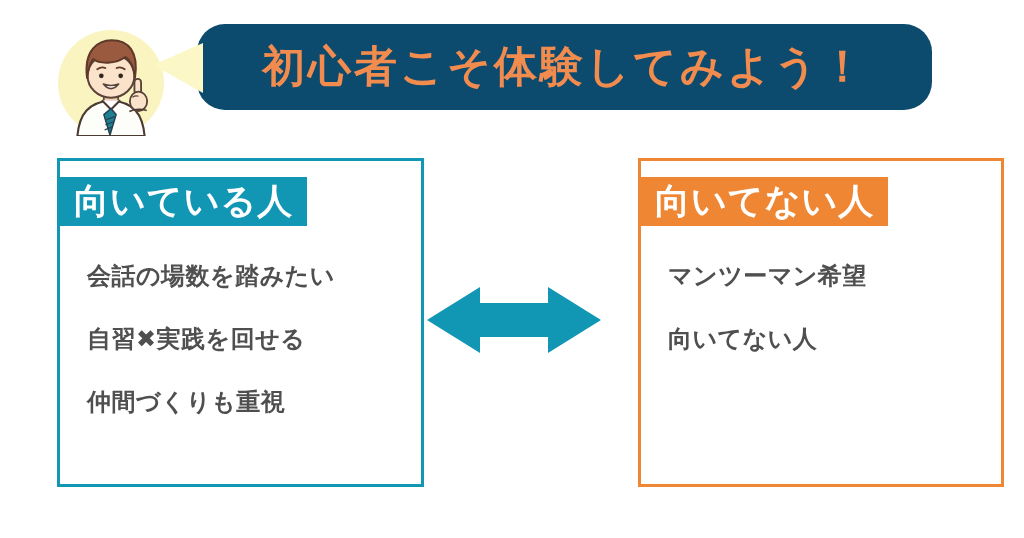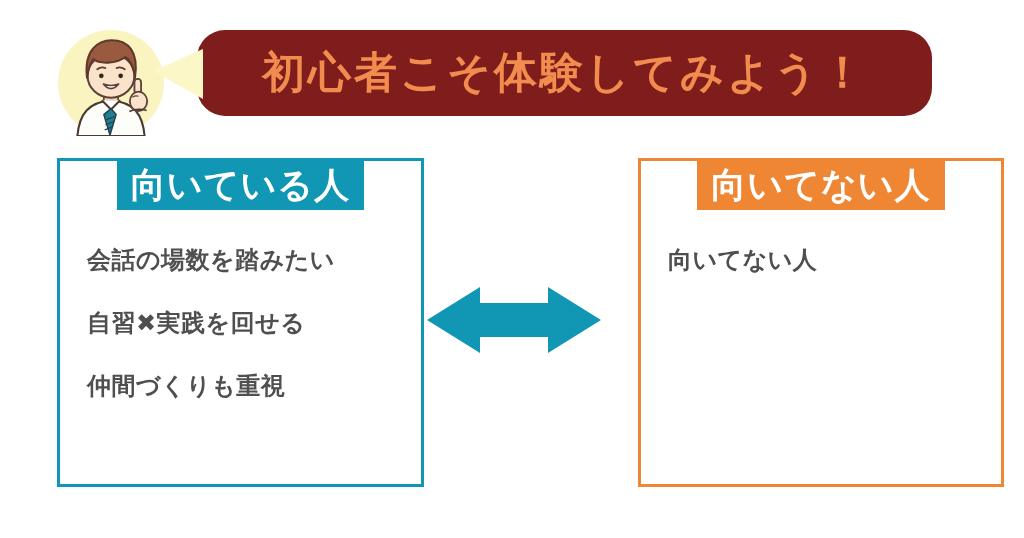--- a/index.html
+++ b/index.html
@@ -13,23 +13,23 @@
     width: 1024px; height: 538px;
     background: #ffffff;
   }
 
   
   .avatar {
     position: absolute; left: 58px; top: 30px;
     width: 106px; height: 106px;
   }
   .bubble {
-    position: absolute; left: 197px; top: 30px;
+    position: absolute; left: 197px; top: 24px;
     width: 735px; height: 86px;
-    background: #7f1d1d;
+    background: #0c4a6e;
     border-radius: 28px;
     display: flex; align-items: center; justify-content: center;
   }
   .bubble-tail {
     position: absolute; left: -44px; top: 19px;
     width: 0; height: 0;
     border-right: 50px solid #FBF7C6;
     border-top: 22px solid transparent;
     border-bottom: 28px solid transparent;
   }
@@ -42,21 +42,21 @@
   }
 
   
   .box {
     position: absolute; top: 158px; height: 329px;
     background: #ffffff;
   }
   .box.left  { left: 57px;  width: 367px; border: 3px solid #1196B4; }
   .box.right { left: 638px; width: 366px; border: 3px solid #EF8633; }
 
-  .box-header-wrap { text-align: center; margin-top: 0; }
+  .box-header-wrap { margin-top: 16px; }
   .box-header {
     display: inline-block;
     color: #ffffff;
     font-size: 35px;
     font-weight: 800;
     line-height: 1.0;
     padding: 6px 14px 8px 14px;
     letter-spacing: 1px;
     white-space: nowrap;
   }
@@ -144,17 +144,18 @@
     <svg viewBox="0 0 174 70" preserveAspectRatio="none">
       <path d="M0 35 L53 2 L53 18 L121 18 L121 2 L174 35 L121 68 L121 52 L53 52 L53 68 Z" fill="#1196B4"></path>
     </svg>
   </div>
 
   <div class="box right">
     <div class="box-header-wrap">
       <span class="box-header">向いてない人</span>
     </div>
     <div class="box-items">
+      <div class="box-item">マンツーマン希望</div>
       <div class="box-item">向いてない人</div>
     </div>
   </div>
 
 </div>
 
 </body></html>

